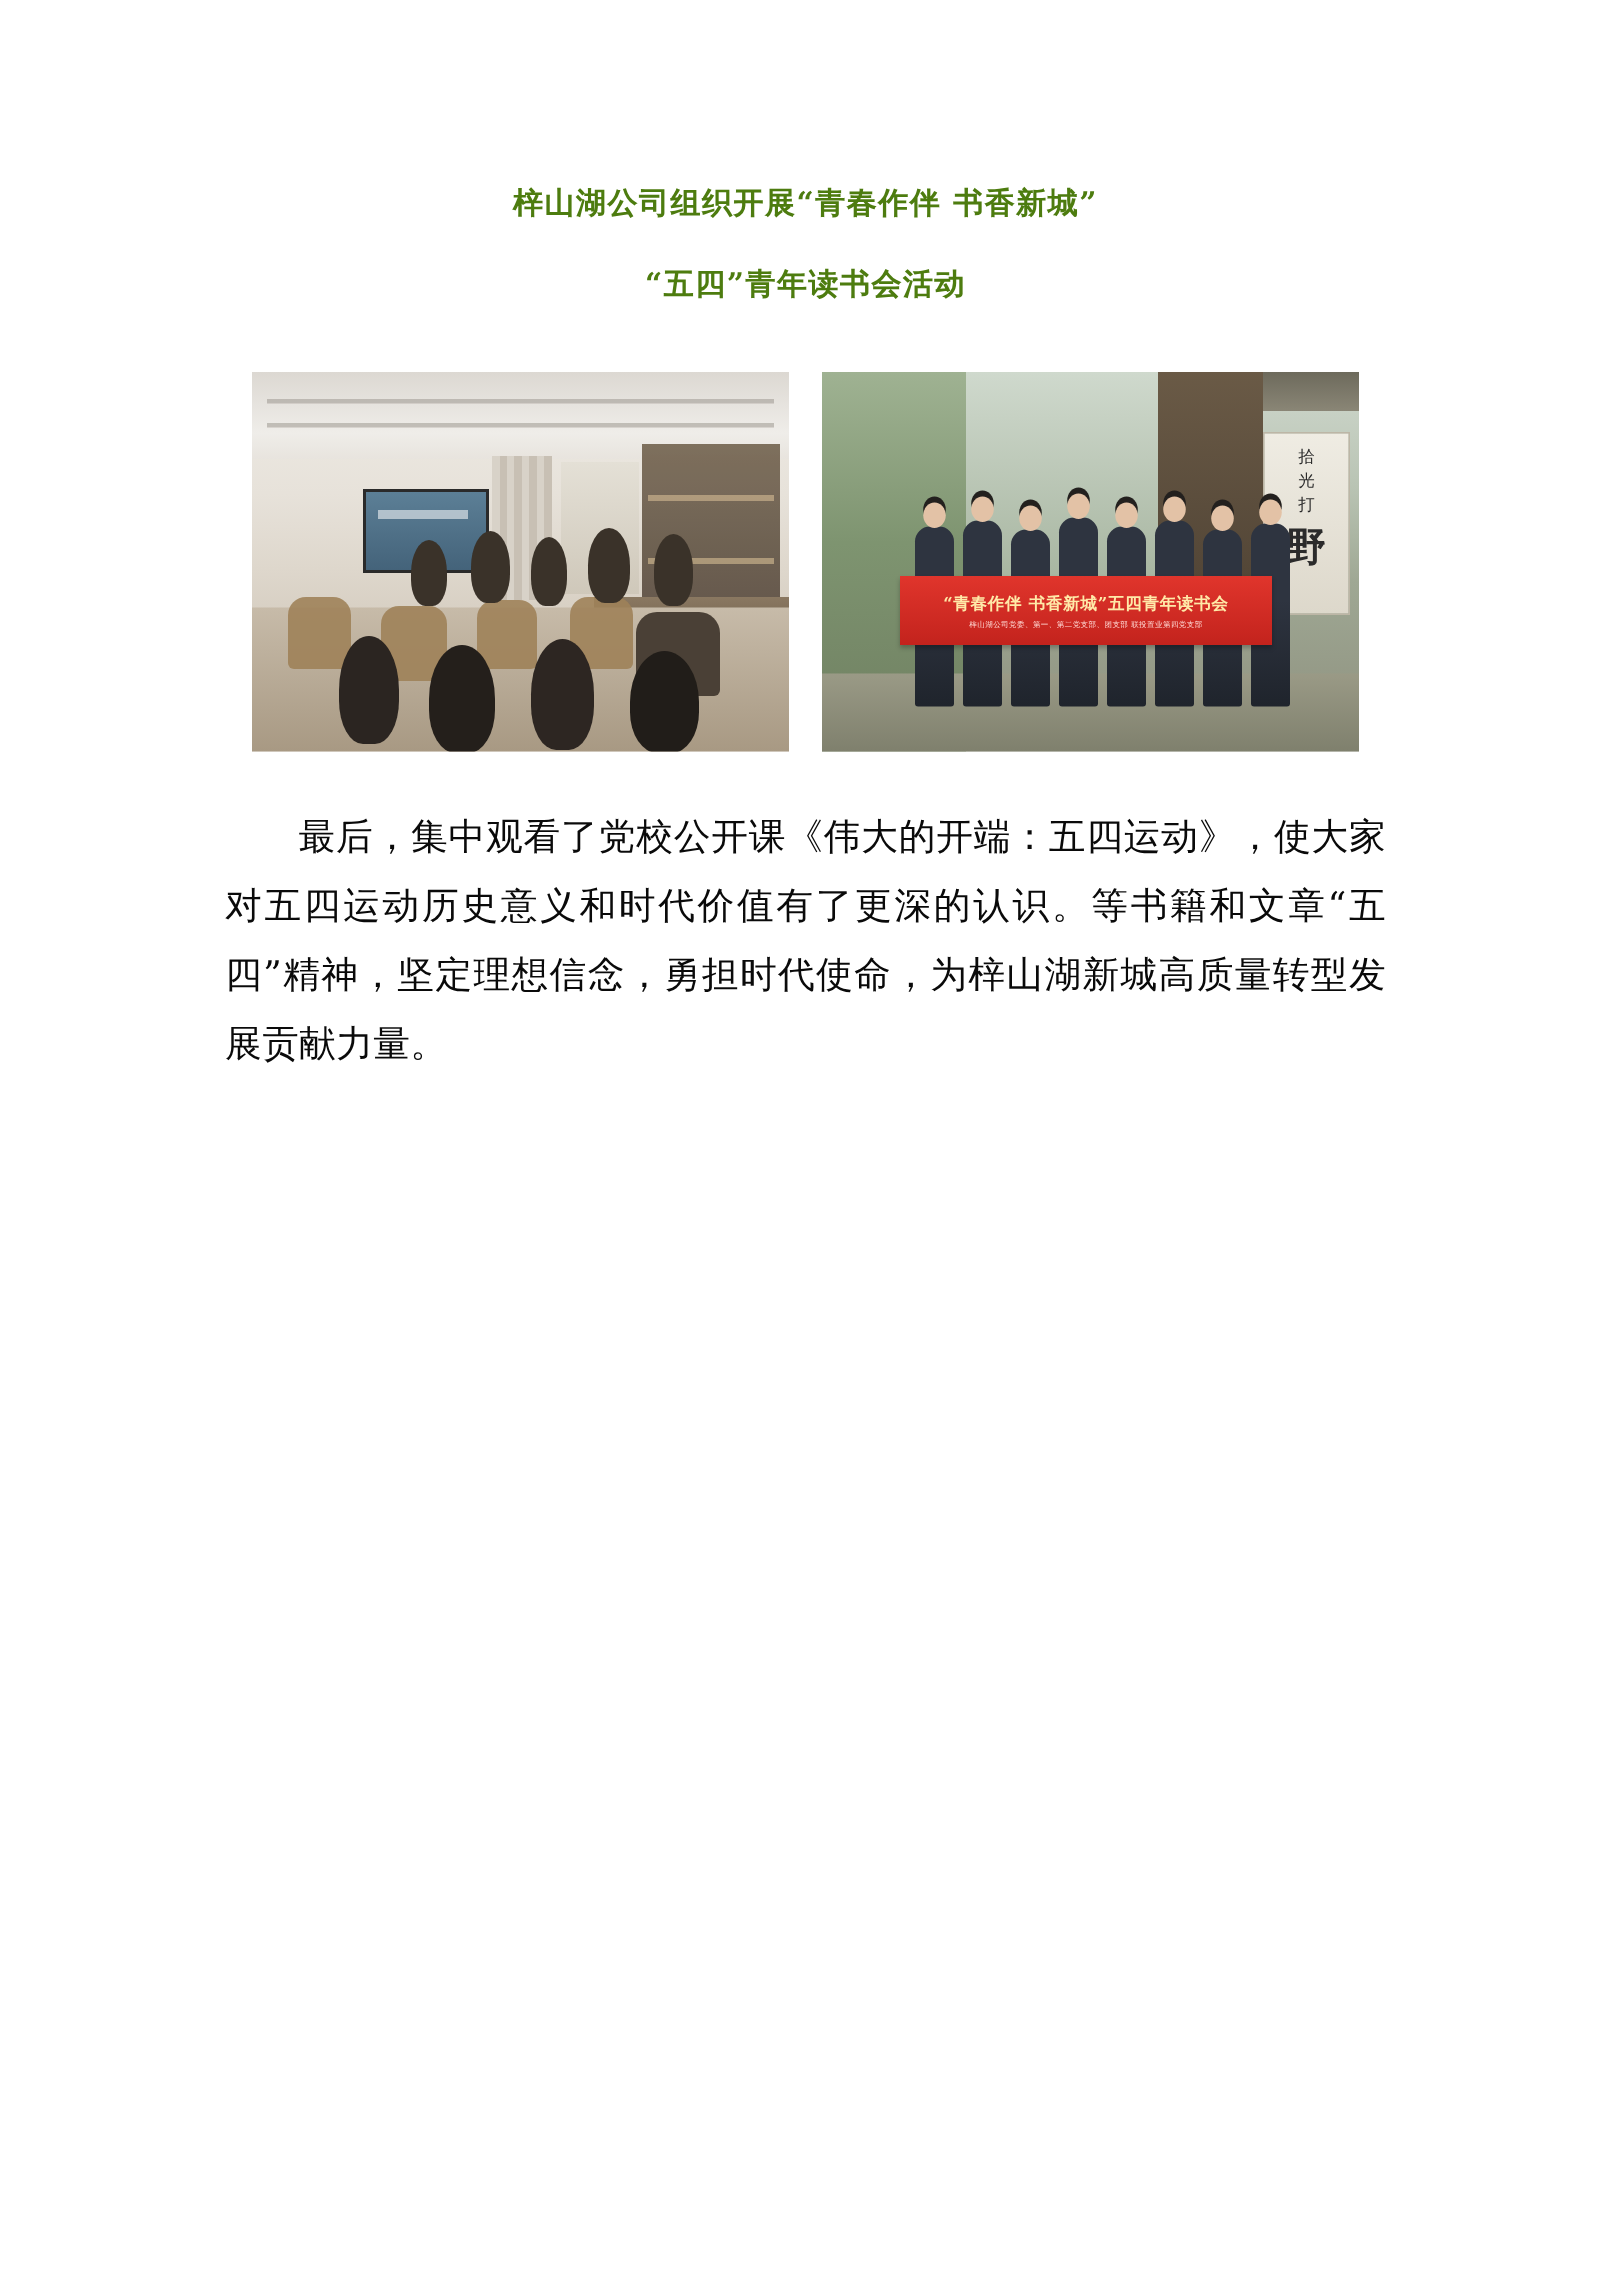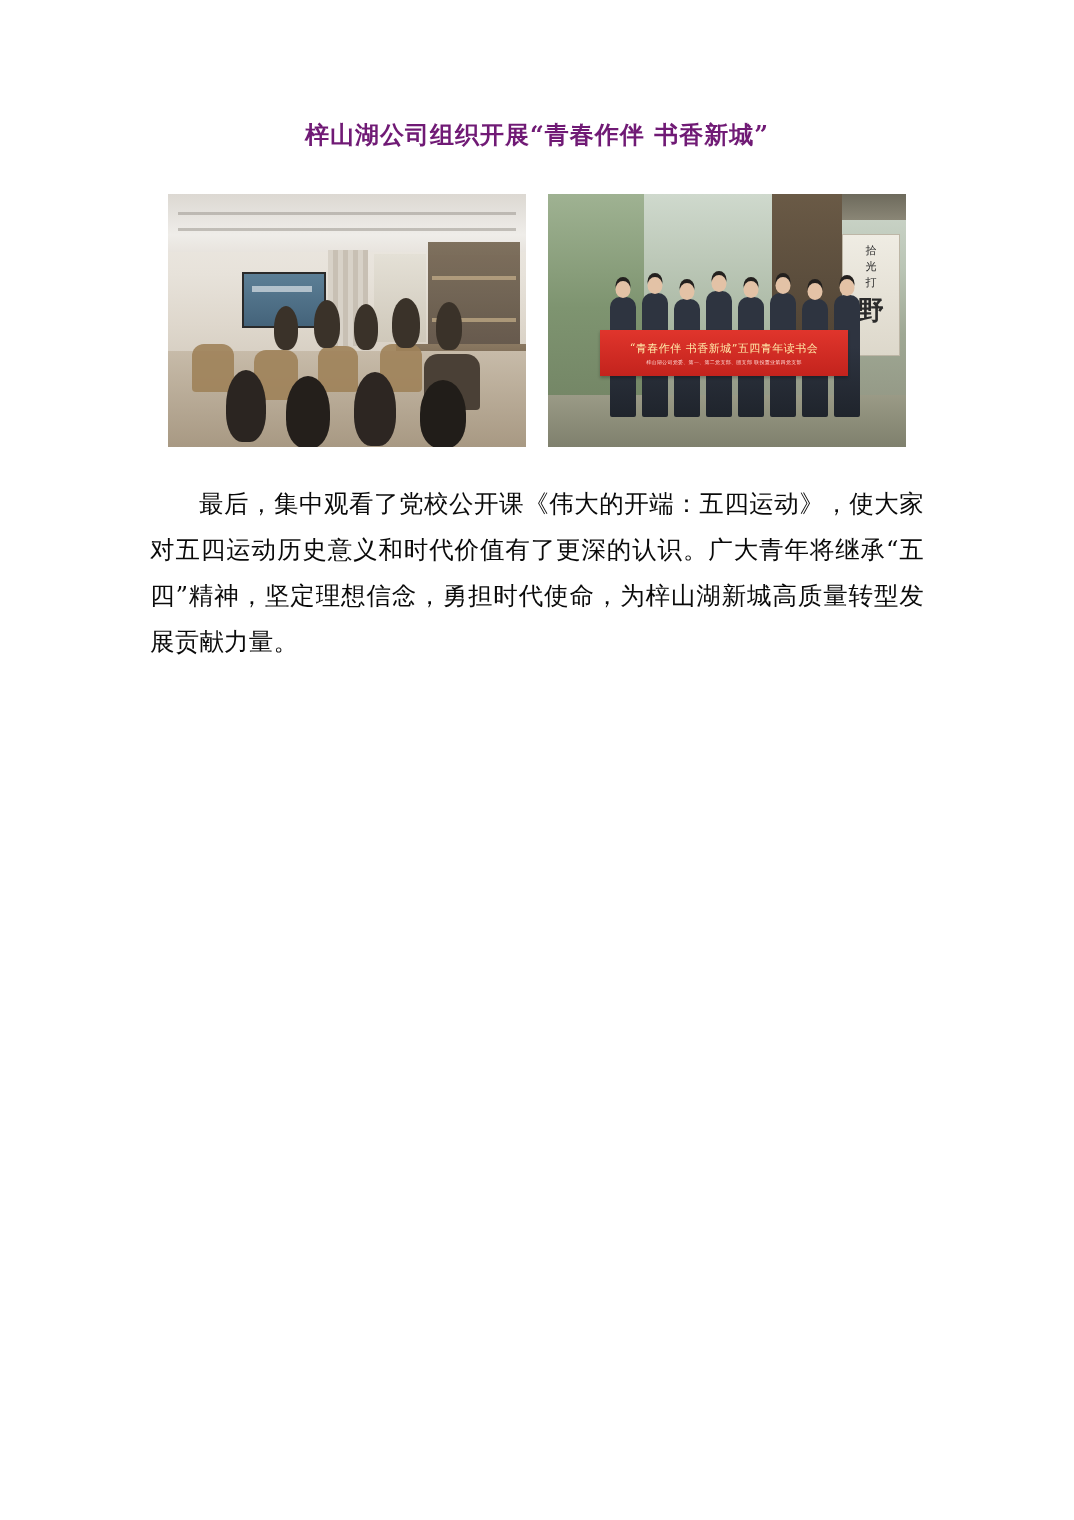--- a/index.html
+++ b/index.html
@@ -22,24 +22,24 @@
     padding: 0;
     position: relative;
   }
   .title-block {
     margin-top: 108px;
     text-align: center;
   }
   .title-line {
     font-family: "DejaVu Serif", "Liberation Serif", serif;
     font-weight: bold;
-    font-size: 24px;
+    font-size: 20px;
     line-height: 54px;
     letter-spacing: 1px;
-    color: #701a75;
+    color: #4d7c0f;
   }
   .images-row {
     margin-top: 32px;
     display: flex;
     justify-content: center;
     gap: 22px;
   }
   .photo {
     width: 358px;
     height: 253px;
@@ -155,21 +155,21 @@
     box-shadow: 0 -4px 0 0 #23201e;
   }
   .pg-banner {
     position: absolute; left: 52px; right: 58px; top: 136px; height: 46px;
     background: linear-gradient(180deg,#e0352c,#c3231d);
     box-shadow: 0 2px 3px rgba(0,0,0,.25);
     display: flex; flex-direction: column; align-items: center; justify-content: center;
     overflow: hidden;
   }
   .pg-banner-main {
-    color: #ffe9a8; font-size: 11px; font-weight: normal; letter-spacing: .5px;
+    color: #ffe9a8; font-size: 11px; font-weight: bold; letter-spacing: .5px;
     font-family: "DejaVu Serif","Liberation Serif",serif; white-space: nowrap;
   }
   .pg-banner-sub {
     color: #ffd9d4; font-size: 5px; letter-spacing: .3px; margin-top: 3px;
     white-space: nowrap;
   }
 
   
   .body-text {
     margin: 34px auto 0 auto;
@@ -187,20 +187,21 @@
     margin: 0 0 2px 0;
   }
 </style>
 </head>
 <body>
 
 <div class="page">
 
   <div class="title-block">
     <div class="title-line">梓山湖公司组织开展“青春作伴 书香新城”</div>
+    <div class="title-line">“五四”青年读书会活动</div>
   </div>
 
   <div class="images-row">
 
     <div class="photo photo-meeting">
       <div class="pm-ceiling"></div>
       <div class="pm-beam" style="left:10px;top:18px;width:338px;"></div>
       <div class="pm-beam" style="left:10px;top:34px;width:338px;"></div>
       <div class="pm-shelf"></div>
       <div class="pm-curtain"></div>
@@ -266,16 +267,16 @@
 
       <div class="pg-banner">
         <div class="pg-banner-main">“青春作伴 书香新城”五四青年读书会</div>
         <div class="pg-banner-sub">梓山湖公司党委、第一、第二党支部、团支部 联投置业第四党支部</div>
       </div>
     </div>
 
   </div>
 
   <div class="body-text">
-    <p class="para">最后，集中观看了党校公开课《伟大的开端：五四运动》，使大家对五四运动历史意义和时代价值有了更深的认识。广大青年将继承“五四”精神，坚定理想信念，勇担时代使命，为梓山湖新城高质量转型发展贡献力量。</p>
+    <p class="para">最后，集中观看了党校公开课《伟大的开端：五四运动》，使大家对五四运动历史意义和时代价值有了更深的认识。等书籍和文章“五四”精神，坚定理想信念，勇担时代使命，为梓山湖新城高质量转型发展贡献力量。</p>
   </div>
 
 </div>
 
 </body></html>

